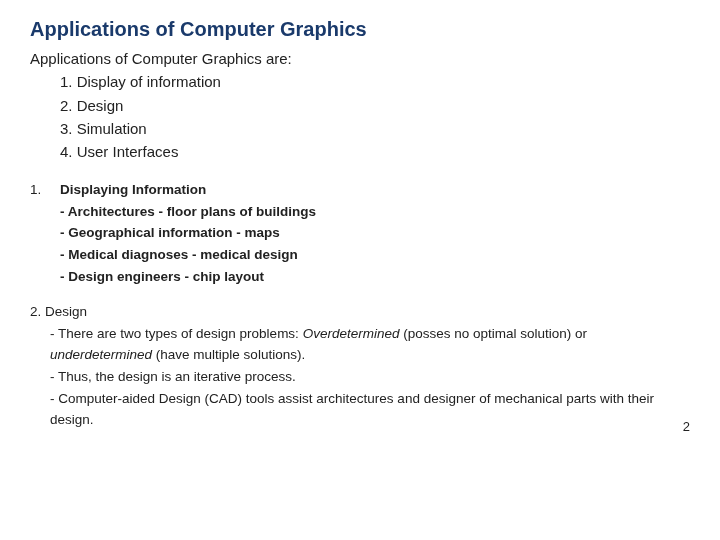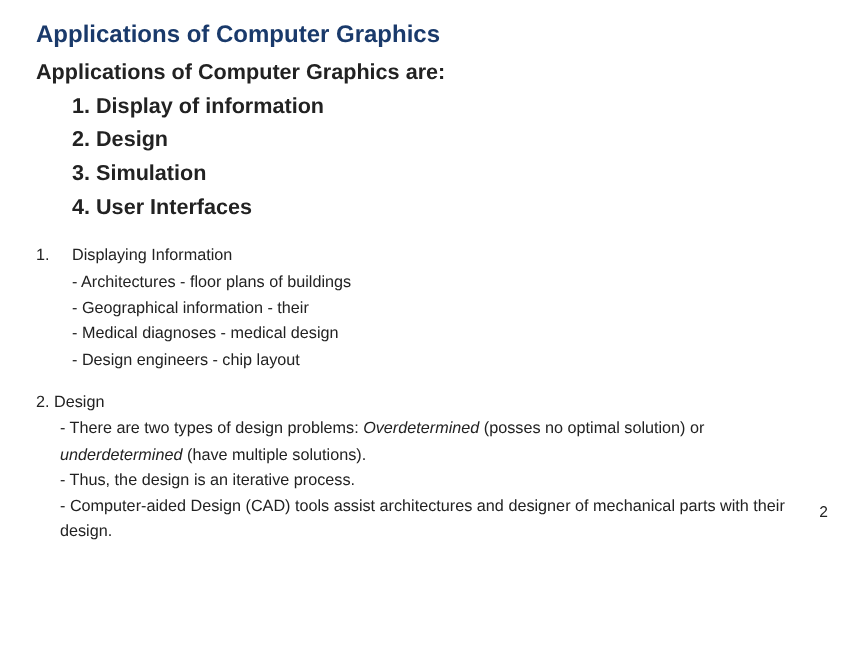--- a/index.html
+++ b/index.html
@@ -23,39 +23,39 @@
       position: relative;
     }
     .main-title {
       font-size: 20px;
       font-weight: bold;
       color: #1a3a6b;
       margin-bottom: 6px;
     }
     .intro-block {
       margin-bottom: 16px;
-      font-size: 18px;
+      font-size: 15px;
       line-height: 1.55;
-      font-weight: bold;
     }
     .intro-block .indent {
       padding-left: 30px;
     }
     .numbered-section {
       display: flex;
       margin-bottom: 14px;
       font-size: 13.5px;
       line-height: 1.6;
     }
     .numbered-section .num {
       min-width: 30px;
       font-size: 13.5px;
     }
     .numbered-section .content {
       flex: 1;
+      font-weight: bold;
     }
     .design-block {
       margin-bottom: 14px;
       font-size: 13.5px;
       line-height: 1.6;
     }
     .design-block .indent-line {
       padding-left: 20px;
     }
     em {
@@ -84,21 +84,21 @@
       <div>3. Simulation</div>
       <div>4. User Interfaces</div>
     </div>
   </div>
 
   <div class="numbered-section">
     <div class="num">1.</div>
     <div class="content">
       <div>Displaying Information</div>
       <div>- Architectures - floor plans of buildings</div>
-      <div>- Geographical information - their</div>
+      <div>- Geographical information - maps</div>
       <div>- Medical diagnoses - medical design</div>
       <div>- Design engineers - chip layout</div>
     </div>
   </div>
 
   <div class="design-block">
     <div>2. Design</div>
     <div class="indent-line">
       <span>- There are two types of design problems: </span><em>Overdetermined</em><span> (posses no optimal solution) or </span><em>underdetermined</em><span> (have multiple solutions).</span>
     </div>

